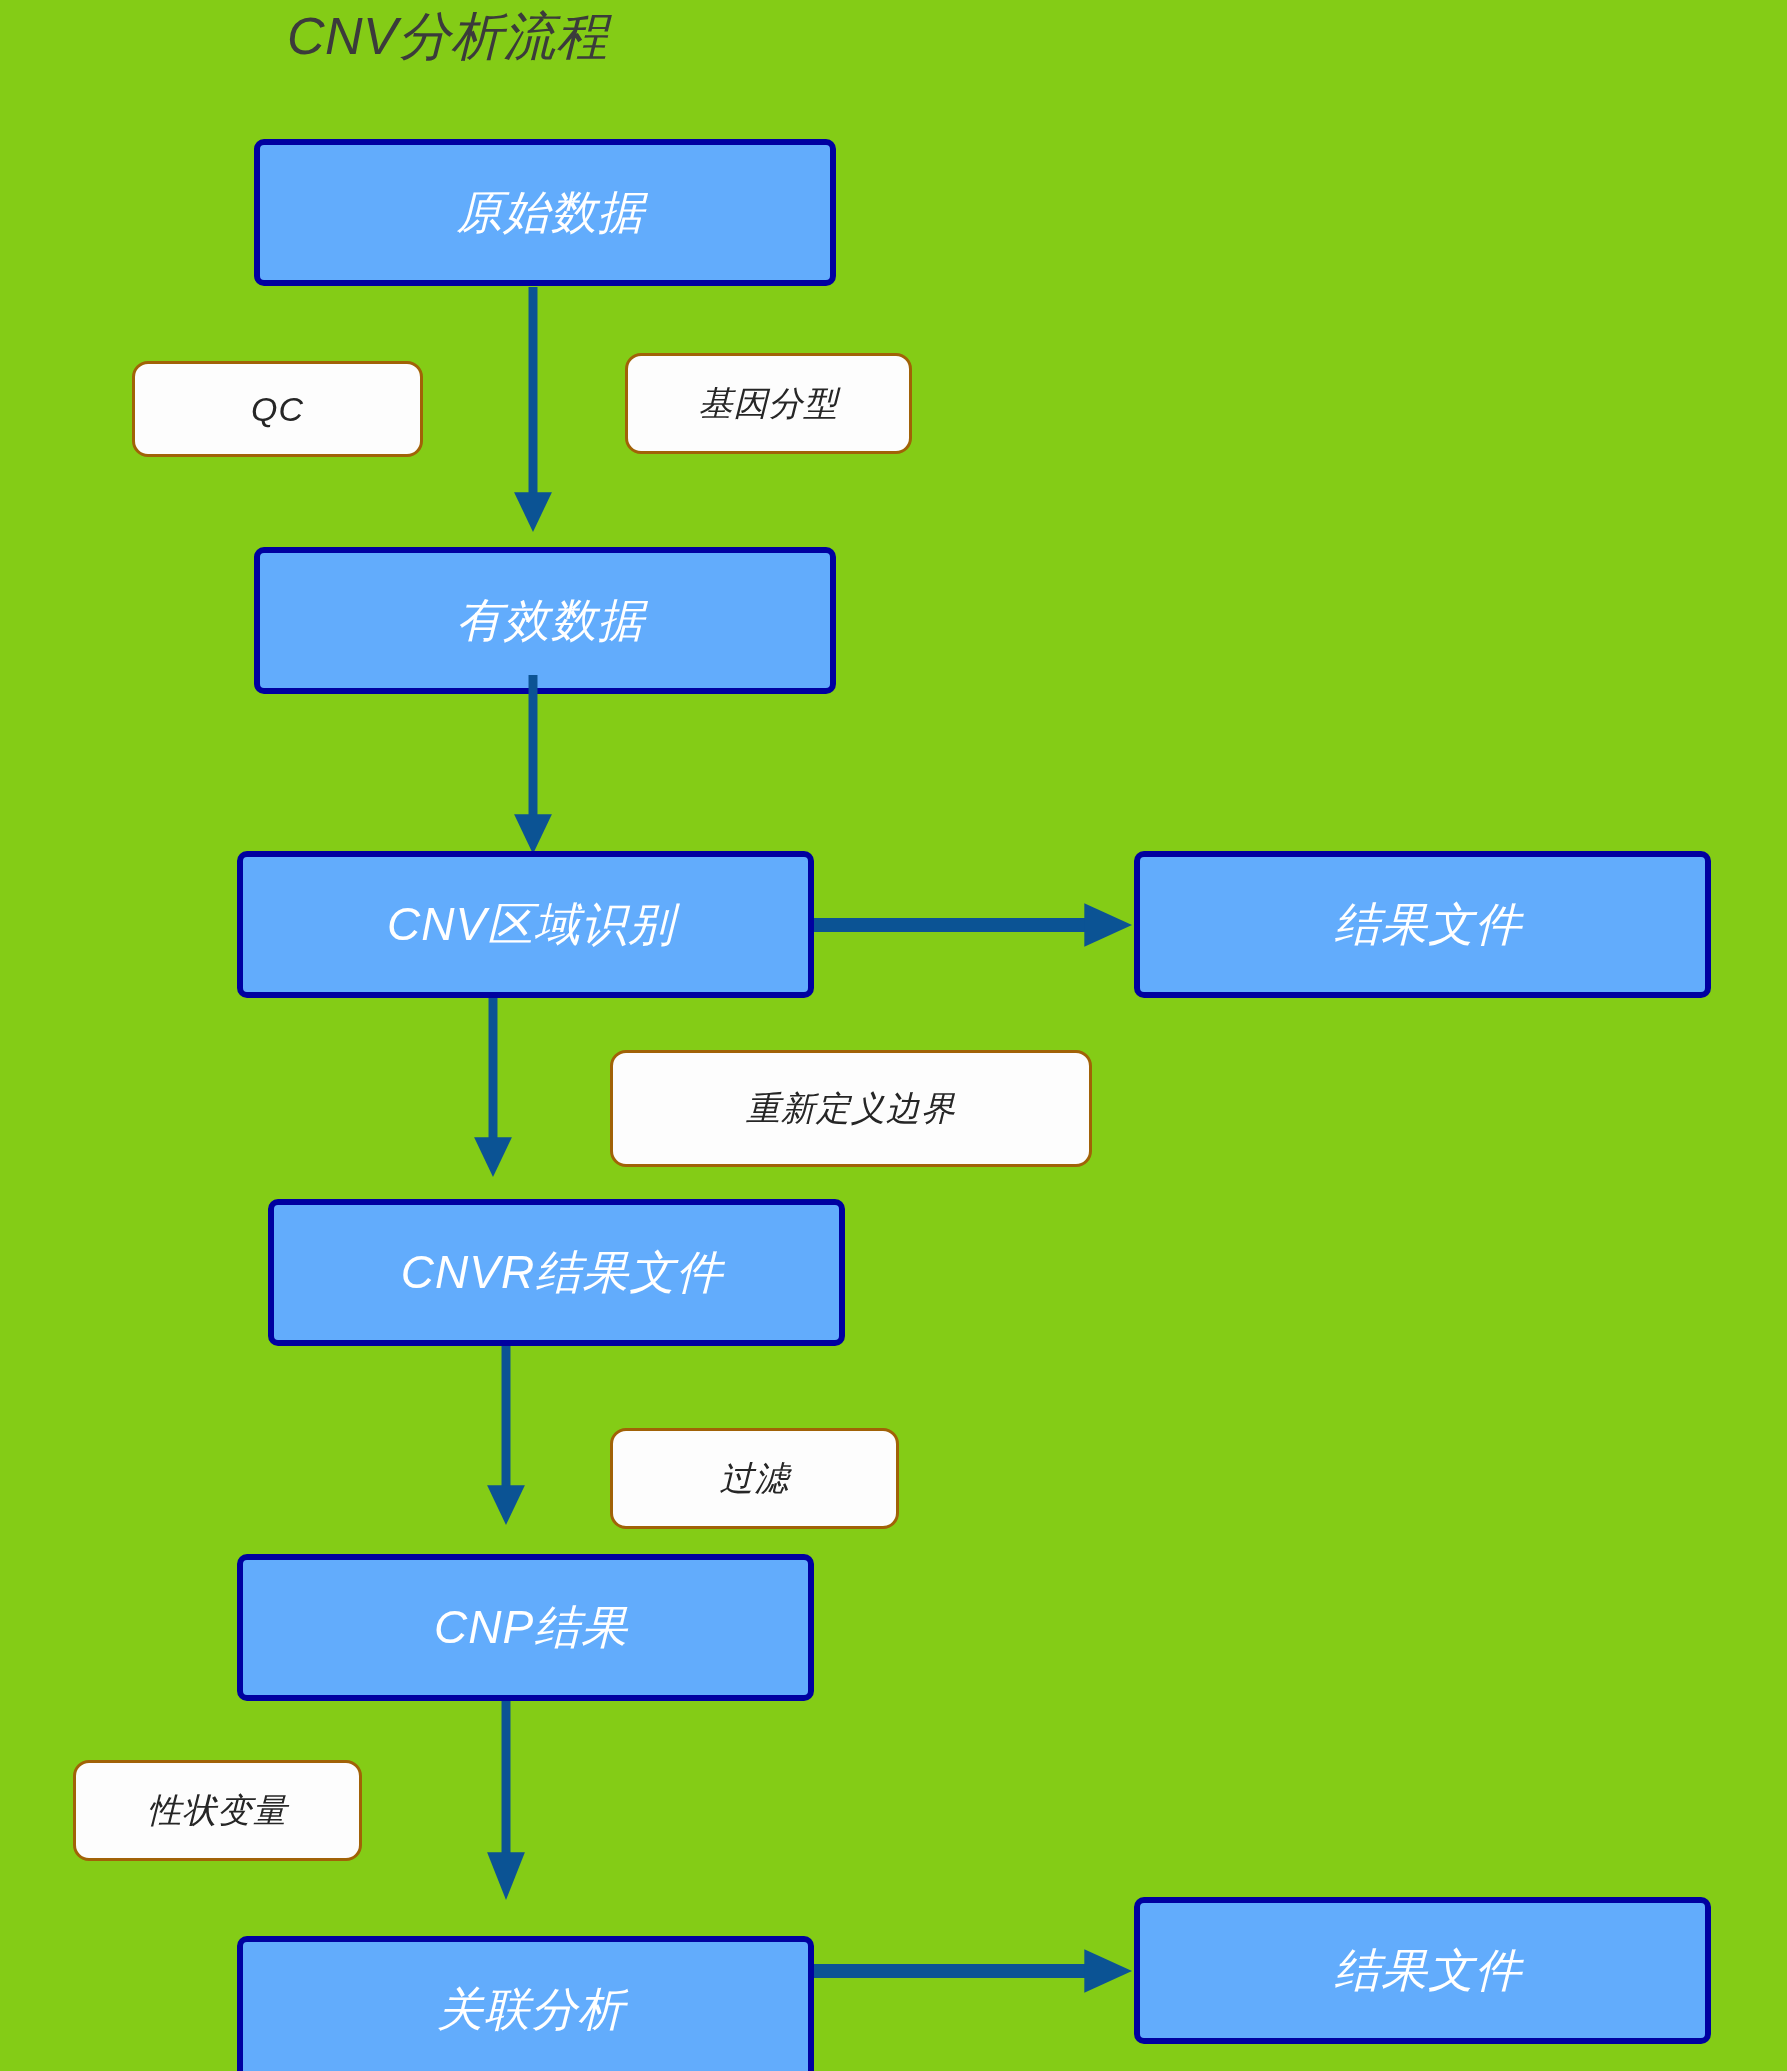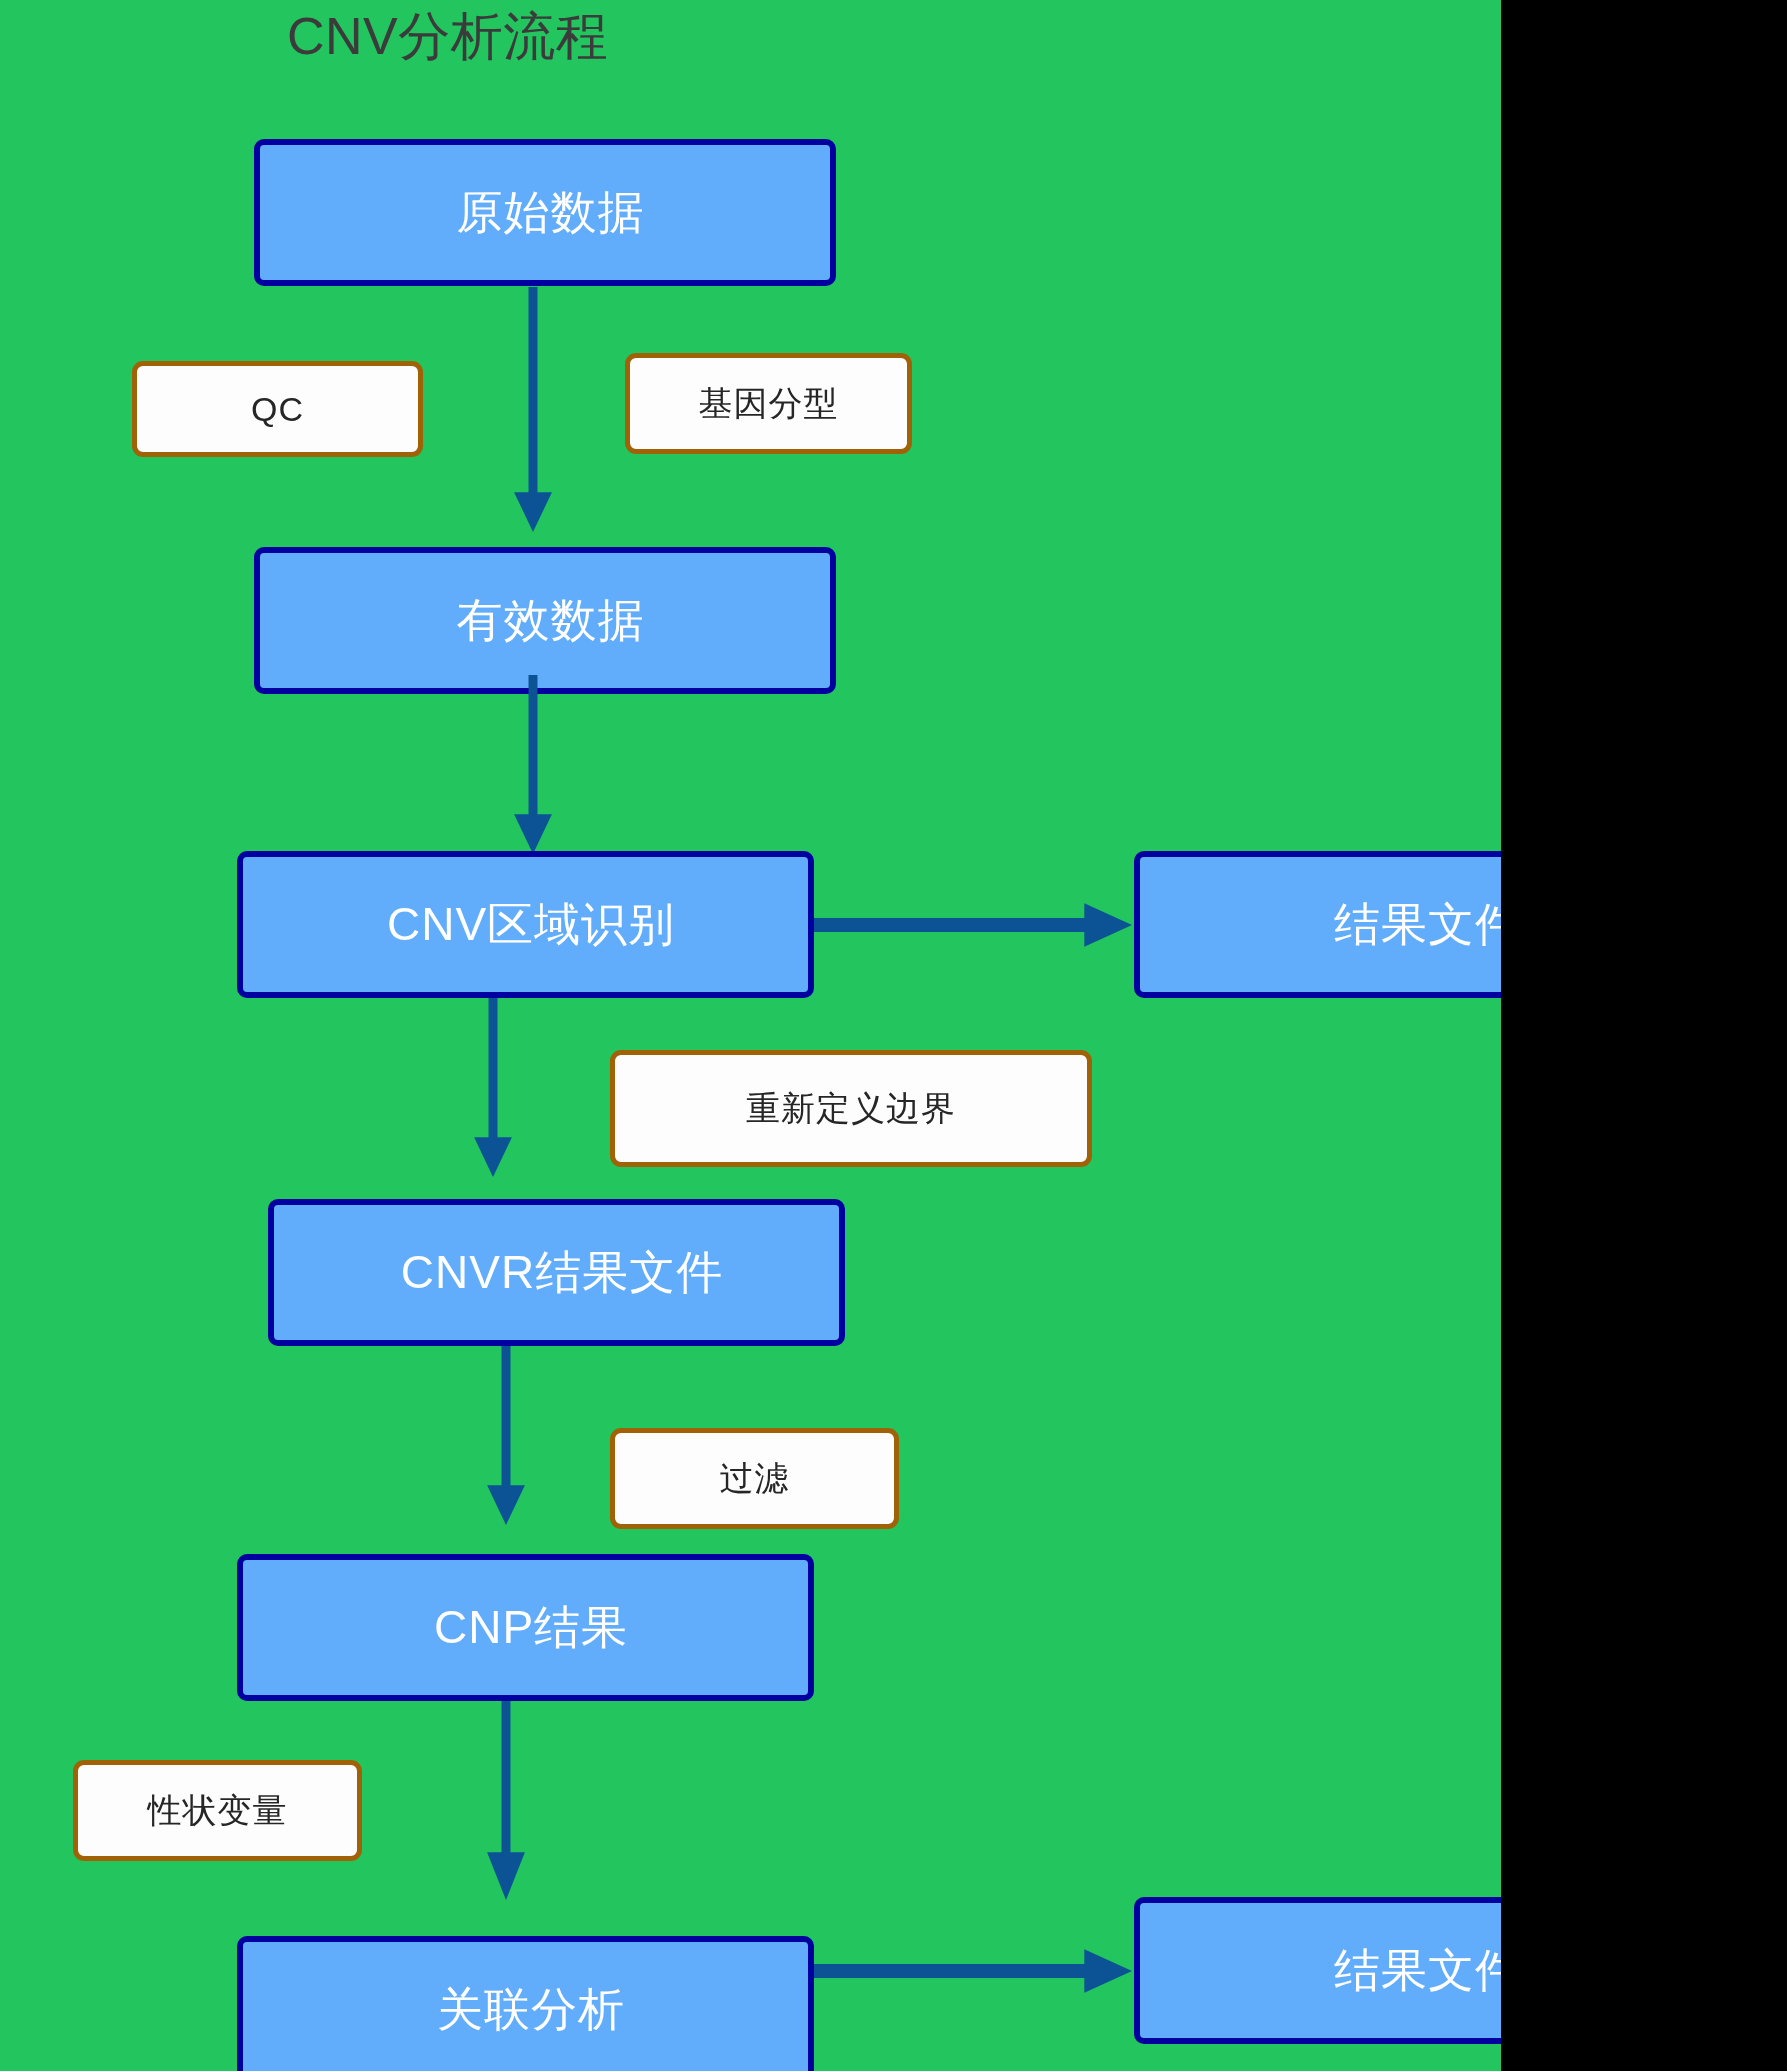--- a/index.html
+++ b/index.html
@@ -5,24 +5,25 @@
   html, body {
     margin: 0;
     padding: 0;
     background: #000000;
   }
   body {
     font-family: "Liberation Sans", "DejaVu Sans", sans-serif;
   }
   #canvas {
     position: relative;
-    width: 1501px;
+    width: 1787px;
     height: 2072px;
-    background: #22c55e;
+    background: #84cc16;
     overflow: hidden;
+    font-style: italic;
   }
 
   
   .title {
     position: absolute;
     left: 287px;
     top: 5px;
     font-size: 52px;
     color: #3b3b3b;
     letter-spacing: 0.5px;
@@ -45,22 +46,22 @@
     letter-spacing: 1px;
     white-space: nowrap;
     padding-left: 11px;
   }
 
   
   .label-box {
     position: absolute;
     box-sizing: border-box;
     background: #fdfdfd;
-    border: 5px solid #a16207;
-    border-radius: 11px;
+    border: 3px solid #a16207;
+    border-radius: 16px;
     color: #262626;
     display: flex;
     align-items: center;
     justify-content: center;
     font-size: 34px;
     letter-spacing: 1px;
     white-space: nowrap;
   }
 
   

